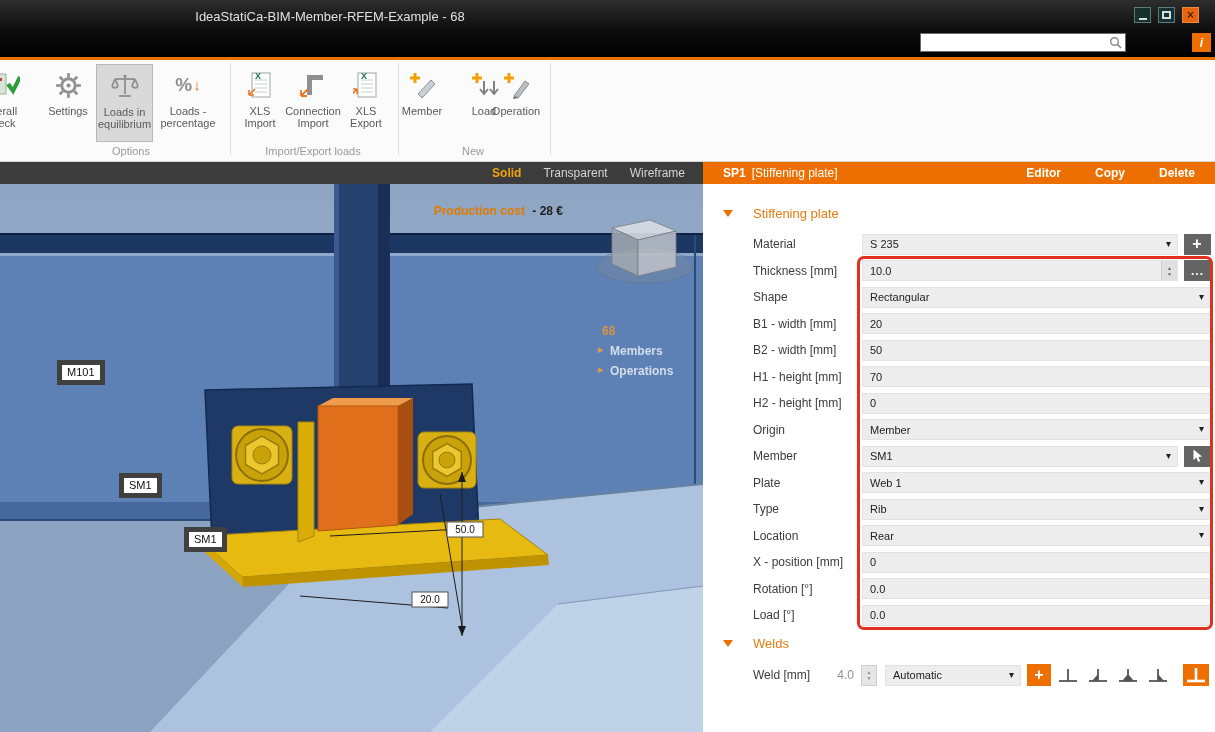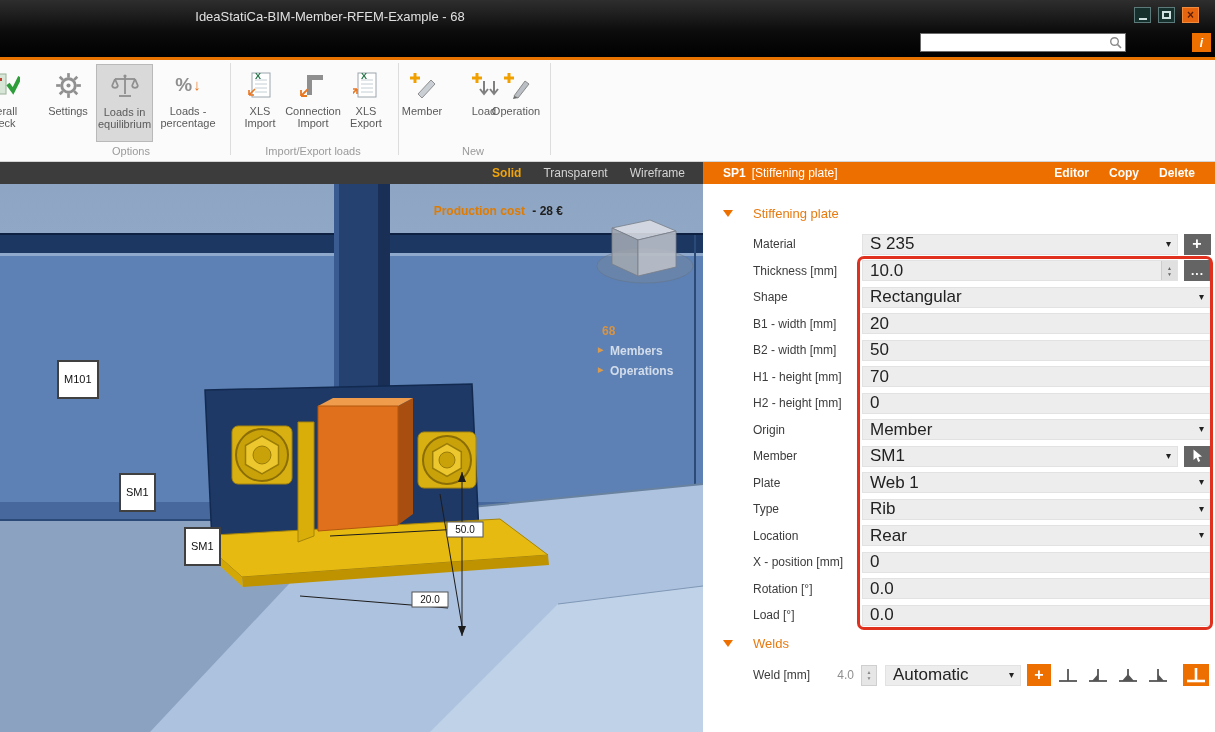--- a/index.html
+++ b/index.html
@@ -39,45 +39,45 @@
   .dnarr{font-size:15px;color:#e87722;font-weight:bold;margin-left:1px}
 
   
   #view-header{position:absolute;left:0;top:162px;width:703px;height:22px;background:#3c3c3c;
                display:flex;align-items:center;justify-content:flex-end;gap:22px;padding-right:18px}
   .vmode{color:#d4d4d4;font-size:12px}
   .vmode.active{color:#f0a40a;font-weight:bold}
   #panel-header{position:absolute;left:703px;top:162px;width:512px;height:22px;background:#ed6f00;
                 color:#fff;display:flex;align-items:center;padding:0 20px;font-size:12px}
   #panel-header .ph-id{font-weight:bold;margin-right:6px}
-  #panel-header .ph-actions{margin-left:auto;display:flex;gap:20px;font-weight:bold}
+  #panel-header .ph-actions{margin-left:auto;display:flex;gap:34px;font-weight:bold}
 
   
   #viewport{position:absolute;left:0;top:184px;width:703px;height:548px;overflow:hidden}
-  .vlabel{position:absolute;background:#fff;border:2px solid #404040;font-size:11px;line-height:13px;
-          padding:11px 5px;color:#101010}
+  .vlabel{position:absolute;background:#fff;border:5px solid #404040;font-size:11px;line-height:13px;
+          padding:1px 5px;color:#101010}
   #prod-cost{position:absolute;right:140px;top:20px;font-size:12px;font-weight:bold}
   #prod-cost .pc-label{color:#e07b00}
   #prod-cost .pc-value{color:#202020;margin-left:4px}
   #overlay-tree{position:absolute;left:598px;top:140px;font-size:12px;font-weight:bold}
   #overlay-tree .ot-id{color:rgba(235,150,50,.85);margin-left:4px}
   .ot-item{color:rgba(255,255,255,.72);margin-top:6px;padding-left:12px;position:relative}
   .ot-item::before{content:"▶";position:absolute;left:0;top:2px;font-size:7px;color:rgba(240,160,60,.85)}
 
   
   #panel{position:absolute;left:703px;top:184px;width:512px;height:548px;background:#fff}
   .sec-head{position:absolute;left:0;width:100%;height:20px}
   .sec-head .tri{position:absolute;left:20px;top:4px;width:0;height:0;border-left:5px solid transparent;
                  border-right:5px solid transparent;border-top:7px solid #ed6f00}
   .sec-head .sec-title{position:absolute;left:50px;top:0;font-size:13px;font-weight:normal;color:#e87a10}
   #rows{position:absolute;left:0;top:47px;width:100%}
   .prow{display:flex;align-items:center;height:26.5px;padding-left:50px}
   .plabel{width:109px;color:#3c3c3c;font-size:12px}
   .pctl{position:relative;height:21px;width:349px;background:#ededed;border:1px solid #e2e2e2;
-        display:flex;align-items:center;padding:0 7px;font-size:17px;color:#222}
+        display:flex;align-items:center;padding:0 7px;font-size:11px;color:#222}
   .pctl.w-mid{width:316px}
   .pctl.dd::after{content:"▾";position:absolute;right:6px;top:3px;font-size:10px;color:#222}
   .spinner{position:absolute;right:0;top:0;width:16px;height:19px;background:#e0e0e0;
            border-left:1px solid #ccc;display:flex;flex-direction:column;align-items:center;
            justify-content:center;color:#666}
   .spinner::before{content:"▲";font-size:5px;line-height:6px}
   .spinner::after{content:"▼";font-size:5px;line-height:6px}
   .sqbtn{width:27px;height:21px;margin-left:6px;background:#646464;color:#fff;display:flex;
          align-items:center;justify-content:center;font-weight:bold;font-size:12px;letter-spacing:1px}
   .sqbtn.plus::before{content:"+";font-size:16px;line-height:1}

